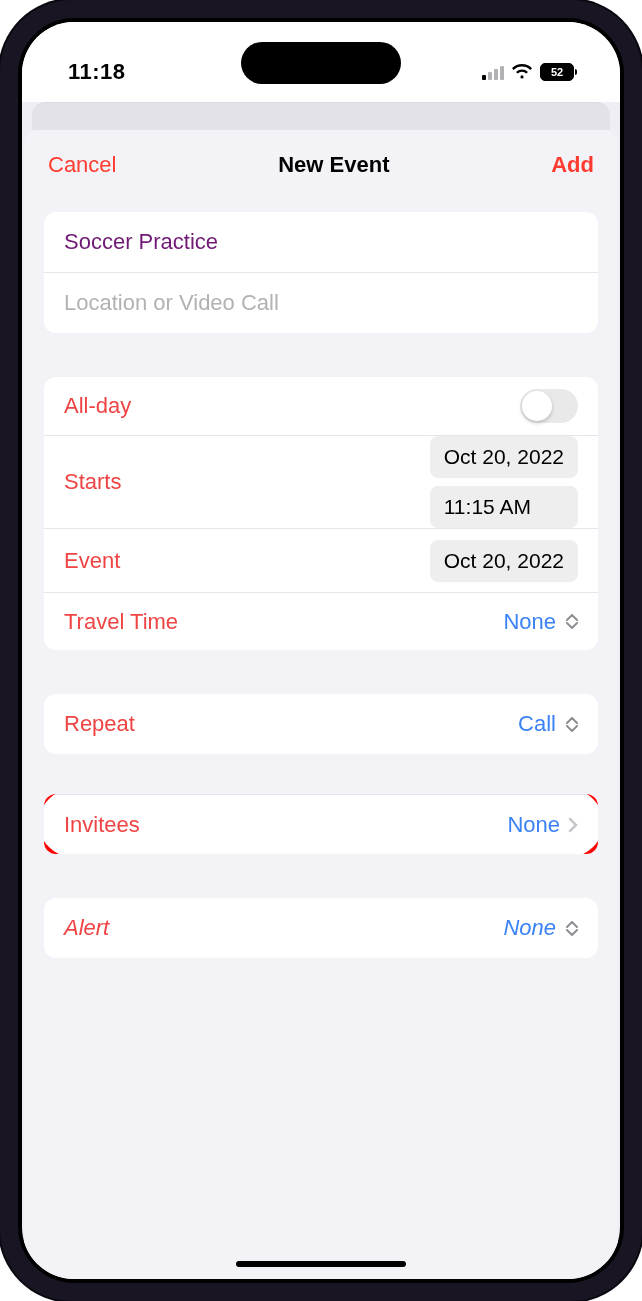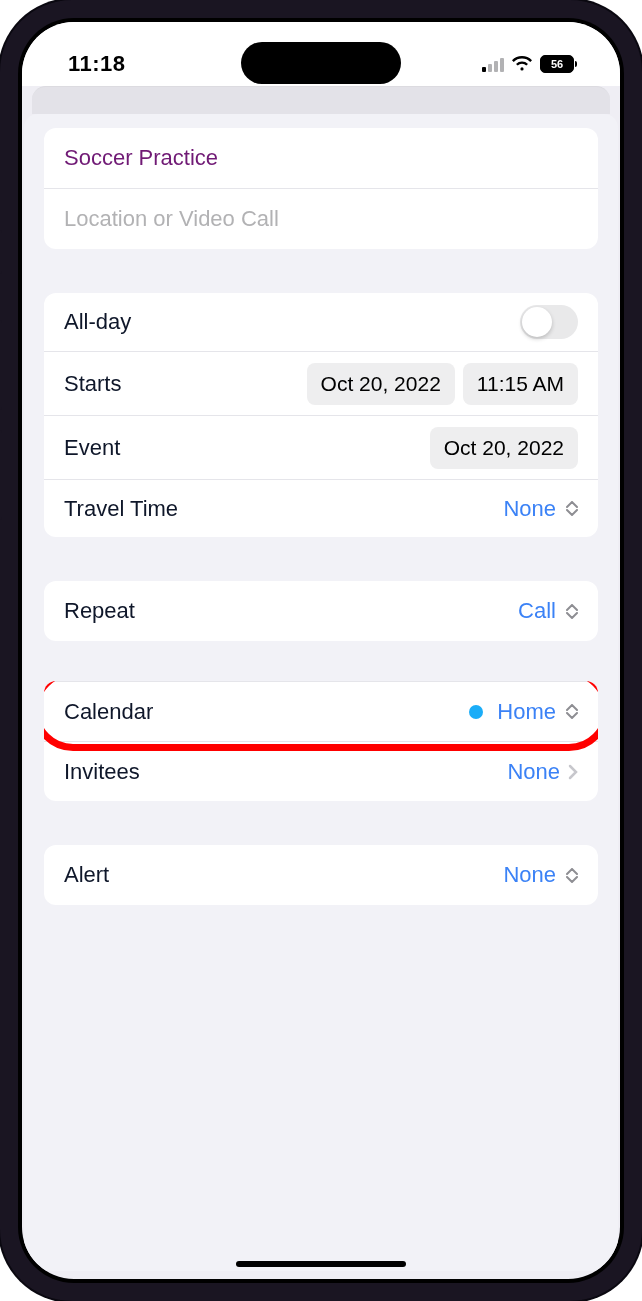--- a/index.html
+++ b/index.html
@@ -6,50 +6,50 @@
     body { background: #fff; display: flex; justify-content: center; align-items: flex-start; padding: 0; }
     .phone-frame { width: 642px; height: 1301px; background: #1a1522; border-radius: 72px; padding: 18px; position: relative; box-shadow: 0 0 0 2px #0a0810; }
     .phone-inner { width: 100%; height: 100%; background: #000; border-radius: 56px; padding: 4px; position: relative; }
     .screen { width: 100%; height: 100%; background: #efeef4; border-radius: 52px; overflow: hidden; position: relative; }
     .dynamic-island { position: absolute; top: 24px; left: 50%; transform: translateX(-50%); width: 160px; height: 42px; background: #000; border-radius: 24px; z-index: 100; }
     .side-btn { position: absolute; background: #1a1522; border-radius: 3px; }
     .btn-l1 { left: -4px; top: 230px; width: 6px; height: 44px; }
     .btn-l2 { left: -4px; top: 320px; width: 6px; height: 90px; }
     .btn-l3 { left: -4px; top: 430px; width: 6px; height: 90px; }
     .btn-r { right: -4px; top: 360px; width: 6px; height: 140px; }
-    .status-bar { height: 64px; display: flex; justify-content: space-between; align-items: center; padding: 20px 46px 0; color: #000; font-weight: 600; background: #fff; }
+    .status-bar { height: 80px; display: flex; justify-content: space-between; align-items: center; padding: 20px 46px 0; color: #000; font-weight: 600; background: #fff; }
     .status-time { font-size: 22px; letter-spacing: 0.5px; }
     .status-icons { display: flex; align-items: center; gap: 7px; }
     .signal-bars { display: flex; align-items: flex-end; gap: 2px; height: 15px; }
     .bar { width: 4px; background: #b2b2b4; border-radius: 1px; }
     .bar.on { background: #000; }
     .wifi-icon svg { display: block; }
     .batt { display: flex; align-items: center; gap: 2px; }
     .batt-body { width: 34px; height: 18px; border: 1.5px solid #000; border-radius: 5px; display: flex; align-items: center; justify-content: center; font-size: 11px; font-weight: 700; background: #000; color: #fff; position: relative; }
     .batt-body::after { content: ''; position: absolute; right: -4px; top: 5px; width: 2.5px; height: 6px; background: #000; border-radius: 0 2px 2px 0; }
     .modal-back { background: #e3e2e8; height: 28px; margin: 0 10px; border-radius: 14px 14px 0 0; border-top: 1px solid #dcdbe0; }
     .modal { background: #f2f2f7; border-radius: 14px 14px 0 0; margin: 0 2px; height: calc(100% - 100px); overflow: hidden; position: relative; }
     .modal-header { display: flex; justify-content: space-between; align-items: center; padding: 22px 24px 20px; }
     .modal-cancel { color: #ff3b30; font-size: 22px; font-weight: 400; }
     .modal-title { color: #000; font-size: 22px; font-weight: 600; }
     .modal-add { color: #ff3b30; font-size: 22px; font-weight: 600; }
     .content { padding: 0 20px; }
     .card { background: #fff; border-radius: 12px; margin-bottom: 40px; overflow: hidden; }
     .row { display: flex; align-items: center; justify-content: space-between; padding: 0 20px; min-height: 56px; border-top: 1px solid #e5e5ea; }
     .row:first-child { border-top: none; }
-    .row-label { font-size: 22px; color: #0f172a; }
+    .row-label { font-size: 22px; color: #ef4444; }
     .row-value-group { display: flex; align-items: center; gap: 8px; }
     .row-value { font-size: 22px; color: #3b82f6; }
     .input-field { width: 100%; border: none; outline: none; font-size: 22px; padding: 17px 20px; background: transparent; color: #701a75; }
     .input-field::placeholder { color: #b2b2b4; }
     .input-divider { border-top: 1px solid #e5e5ea; }
     .toggle { width: 58px; height: 34px; background: #e9e9ea; border-radius: 17px; position: relative; }
     .toggle-knob { width: 30px; height: 30px; background: #fff; border-radius: 50%; position: absolute; top: 2px; left: 2px; box-shadow: 0 2px 4px rgba(0,0,0,0.2); }
     .pill { background: #eeeeef; border-radius: 8px; padding: 9px 14px; font-size: 21px; color: #000; }
-    .pills { display: flex; gap: 8px; }
+    .pills { display: flex; gap: 8px; flex-direction: column; }
     .chevron-updown { display: inline-flex; flex-direction: column; gap: 1px; margin-left: 2px; }
     .chevron-updown svg { display: block; }
     .chevron-right svg { display: block; }
     .dot { width: 14px; height: 14px; border-radius: 50%; background: #1badf8; margin-right: 6px; }
     .highlight-ring { position: absolute; border: 7px solid #ff0000; border-radius: 44px; pointer-events: none; }
     .home-indicator { position: absolute; bottom: 12px; left: 50%; transform: translateX(-50%); width: 170px; height: 6px; background: #000; border-radius: 3px; }
     .card-calendar { margin-bottom: 40px; }
   </style>
 </head>
 <body>
@@ -72,29 +72,34 @@
             <div class="bar" style="height:11px"></div>
             <div class="bar" style="height:14px"></div>
           </div>
           <span class="wifi-icon">
             <svg width="22" height="16" viewBox="0 0 22 16">
                 <path d="M11 14.5a1.6 1.6 0 100-3.2 1.6 1.6 0 000 3.2zm-4.3-4.9a6.1 6.1 0 018.6 0l1.7-1.7a8.5 8.5 0 00-12 0l1.7 1.7zM2.7 5.9a11.7 11.7 0 0116.6 0L21 4.2a14.1 14.1 0 00-20 0l1.7 1.7z" fill="#000"></path>
               </svg>
           </span>
           <div class="batt">
             <div class="batt-body">
-                <span>56</span>
+                <span>52</span>
               </div>
           </div>
         </div>
       </div>
 
       <div class="modal-back"></div>
 
       <div class="modal">
+        <div class="modal-header">
+          <span class="modal-cancel">Cancel</span>
+          <span class="modal-title">New Event</span>
+          <span class="modal-add">Add</span>
+        </div>
 
         <div class="content">
 
           <div class="card" style="margin-top:14px; margin-bottom:44px;">
             <input class="input-field" value="Soccer Practice" style="">
             <div class="input-divider"></div>
             <input class="input-field" placeholder="Location or Video Call" style="">
           </div>
 
           <div class="card" style="margin-bottom:44px;">
@@ -146,48 +151,33 @@
                       <path d="M1 1l5 5 5-5" stroke="#8e8e93" stroke-width="2" fill="none" stroke-linecap="round"></path>
                     </svg>
                 </span>
               </div>
             </div>
           </div>
 
           <div class="card card-calendar" style="position:relative; margin-bottom:44px;">
             <div class="highlight-ring" style="top:-12px; left:-12px; right:-12px; height:82px;"></div>
             <div class="row" style="min-height:60px;">
-              <span class="row-label">Calendar</span>
-              <div class="row-value-group">
-                <span class="dot"></span>
-                <span class="row-value">Home</span>
-                <span class="chevron-updown">
-                  <svg width="12" height="7">
-                      <path d="M1 6l5-5 5 5" stroke="#8e8e93" stroke-width="2" fill="none" stroke-linecap="round"></path>
-                    </svg>
-                  <svg width="12" height="7">
-                      <path d="M1 1l5 5 5-5" stroke="#8e8e93" stroke-width="2" fill="none" stroke-linecap="round"></path>
-                    </svg>
-                </span>
-              </div>
-            </div>
-            <div class="row" style="min-height:60px;">
               <span class="row-label">Invitees</span>
               <div class="row-value-group">
                 <span class="row-value">None</span>
                 <span class="chevron-right">
                   <svg width="10" height="16">
                       <path d="M2 2l6 6-6 6" stroke="#c7c7cc" stroke-width="2.5" fill="none" stroke-linecap="round"></path>
                     </svg>
                 </span>
               </div>
             </div>
           </div>
 
-          <div class="card" style="margin-bottom:44px;">
+          <div class="card" style="margin-bottom:44px;font-style:italic;">
             <div class="row" style="min-height:60px;">
               <span class="row-label">Alert</span>
               <div class="row-value-group">
                 <span class="row-value">None</span>
                 <span class="chevron-updown">
                   <svg width="12" height="7">
                       <path d="M1 6l5-5 5 5" stroke="#8e8e93" stroke-width="2" fill="none" stroke-linecap="round"></path>
                     </svg>
                   <svg width="12" height="7">
                       <path d="M1 1l5 5 5-5" stroke="#8e8e93" stroke-width="2" fill="none" stroke-linecap="round"></path>

